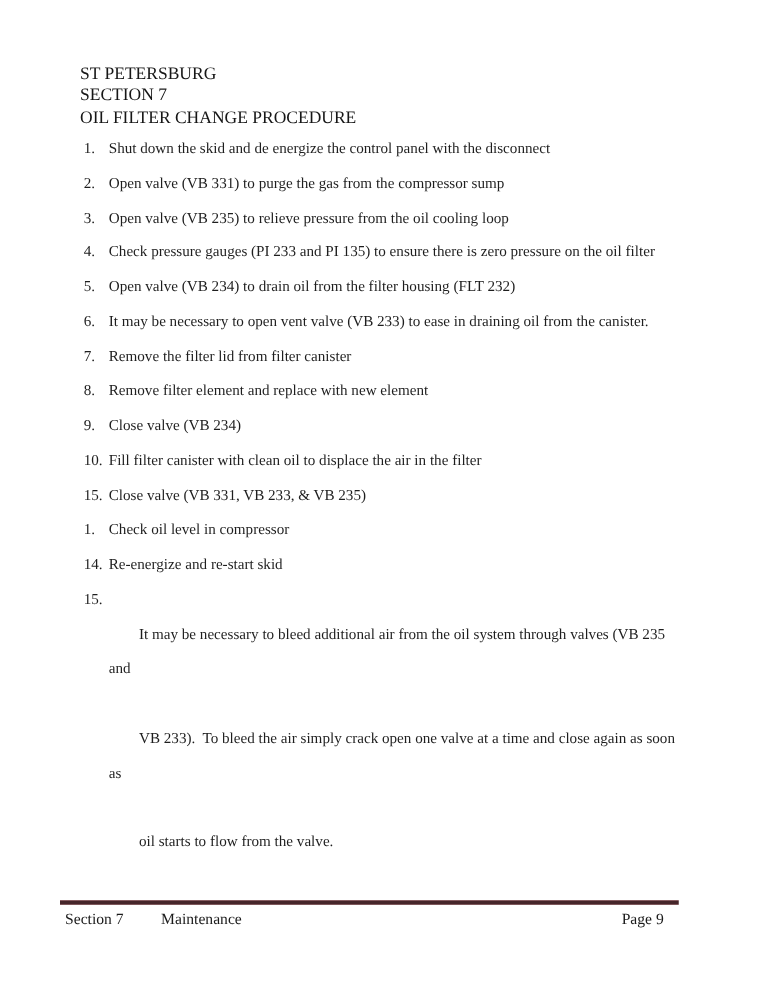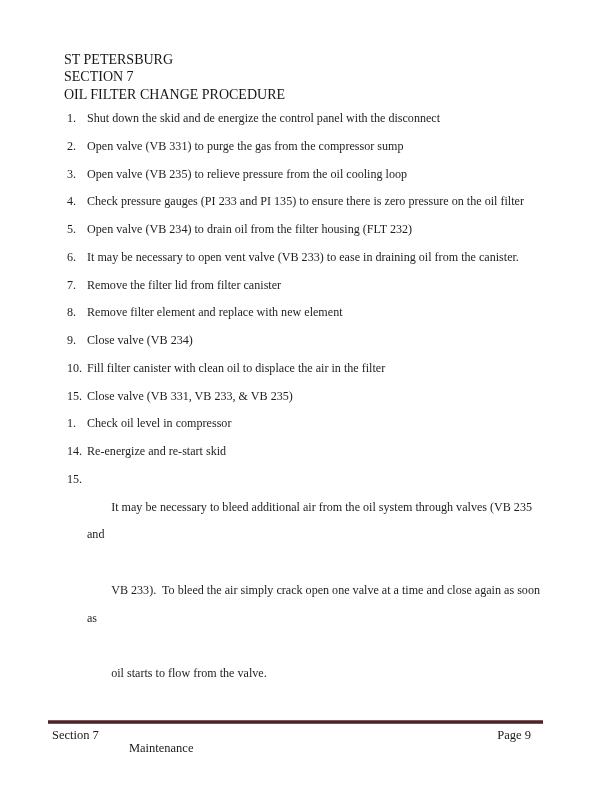--- a/index.html
+++ b/index.html
@@ -60,21 +60,21 @@
     position: absolute;
     left: 48px;
     top: 728px;
     width: 495px;
     display: flex;
     font-size: 12.5px;
     line-height: 15px;
     color: #1a1a1a;
   }
   .footer-section { margin-left: 4px; }
-  .footer-doctype { margin-left: 30px; margin-top: 13px; }
+  .footer-doctype { margin-left: 30px; }
   .footer-page { margin-left: auto; margin-right: 12px; }
 </style>
 </head>
 <body>
 
 <div class="page">
 
   <div class="title-block">
     <div>ST PETERSBURG</div>
     <div>SECTION 7</div>

